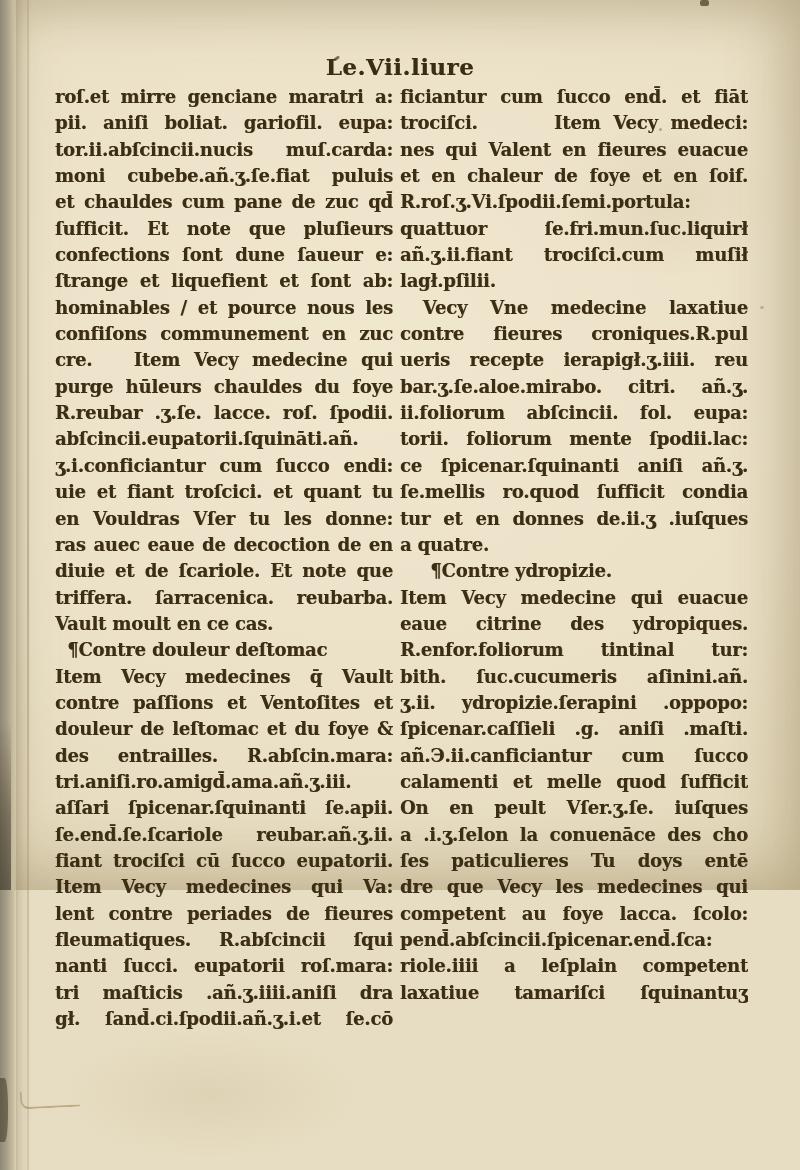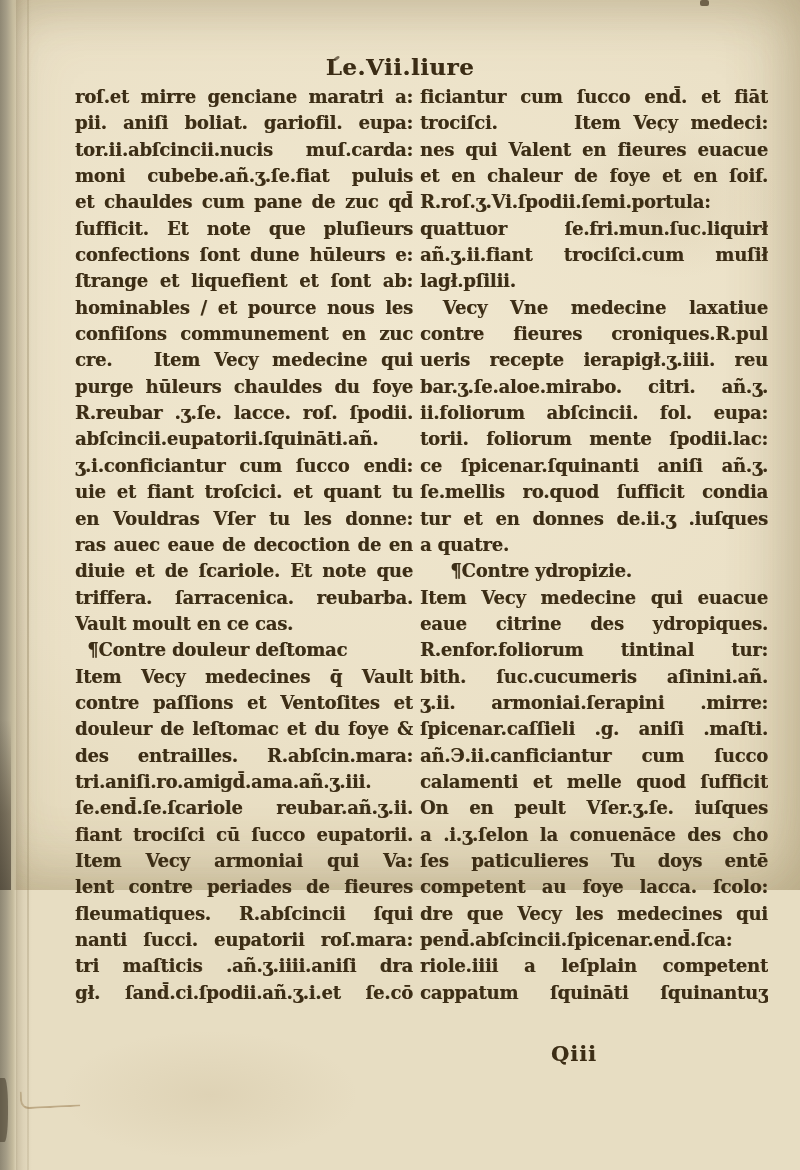--- a/index.html
+++ b/index.html
@@ -41,21 +41,20 @@
   .running-title{
     position:absolute;top:53px;left:0;width:800px;text-align:center;
     font-weight:700;font-size:23px;color:#3b2c15;letter-spacing:.5px;
     text-shadow:.4px .4px .6px rgba(58,44,20,.55);
   }
   .col{
     position:absolute;top:84px;
     font-weight:700;font-size:18px;line-height:26.35px;
     color:#3c2d15;letter-spacing:-.2px;
     text-shadow:.4px .4px .5px rgba(58,44,20,.5);
-    margin-left:20px;
   }
   .col-left{left:55px;width:338px;}
   .col-right{left:400px;width:348px;}
   .tl{height:26.35px;overflow:hidden;white-space:nowrap;}
   .tl.j{text-align:justify;text-align-last:justify;white-space:normal;}
   .signature{
     position:absolute;top:1041px;left:400px;width:348px;text-align:center;
     font-weight:700;font-size:21px;color:#3c2d15;letter-spacing:1px;
     text-shadow:.4px .4px .5px rgba(58,44,20,.5);
   }
@@ -93,44 +92,45 @@
 
   <div class="running-title">Le.Vii.liure</div>
 
   <div class="col col-left">
       <div class="tl j">roſ.et mirre genciane maratri a:</div>
       <div class="tl j">pii. aniſi boliat. gariofil. eupa:</div>
       <div class="tl j">tor.ii.abſcincii.nucis muſ.carda:</div>
       <div class="tl j">moni cubebe.añ.ʒ.ſe.fiat puluis</div>
       <div class="tl j">et chauldes cum pane de zuc qd̄</div>
       <div class="tl j">ſufficit. Et note que pluſieurs</div>
-      <div class="tl j">confections ſont dune hūleurs e:</div>
+      <div class="tl j">confections ſont dune ſaueur e:</div>
       <div class="tl j">ſtrange et liquefient et ſont ab:</div>
       <div class="tl j">hominables / et pource nous les</div>
       <div class="tl j">confiſons communement en zuc</div>
       <div class="tl j">cre.&nbsp;&nbsp;&nbsp;Item Vecy medecine qui</div>
       <div class="tl j">purge hūleurs chauldes du foye</div>
       <div class="tl j">R.reubar .ʒ.ſe. lacce. roſ. ſpodii.</div>
       <div class="tl j">abſcincii.eupatorii.ſquināti.añ.</div>
       <div class="tl j">ʒ.i.conficiantur cum ſucco endi:</div>
       <div class="tl j">uie et fiant troſcici. et quant tu</div>
       <div class="tl j">en Vouldras Vſer tu les donne:</div>
       <div class="tl j">ras auec eaue de decoction de en</div>
       <div class="tl j">diuie et de ſcariole. Et note que</div>
       <div class="tl j">triffera. ſarracenica. reubarba.</div>
       <div class="tl">Vault moult en ce cas.</div>
       <div class="tl">&nbsp;&nbsp;¶Contre douleur deſtomac</div>
       <div class="tl j">Item Vecy medecines q̄ Vault</div>
       <div class="tl j">contre paſſions et Ventoſites et</div>
       <div class="tl j">douleur de leſtomac et du foye &amp;</div>
       <div class="tl j">des entrailles. R.abſcin.mara:</div>
       <div class="tl j">tri.aniſi.ro.amigd̄.ama.añ.ʒ.iii.</div>
+      <div class="tl j">aſſari ſpicenar.ſquinanti ſe.apii.</div>
       <div class="tl j">ſe.end̄.ſe.ſcariole reubar.añ.ʒ.ii.</div>
       <div class="tl j">fiant trociſci cū ſucco eupatorii.</div>
-      <div class="tl j">Item Vecy armoniai qui Va:</div>
+      <div class="tl j">Item Vecy medecines qui Va:</div>
       <div class="tl j">lent contre periades de fieures</div>
       <div class="tl j">fleumatiques. R.abſcincii ſqui</div>
       <div class="tl j">nanti ſucci. eupatorii roſ.mara:</div>
       <div class="tl j">tri maſticis .añ.ʒ.iiii.aniſi dra</div>
       <div class="tl j">gł. ſand̄.ci.ſpodii.añ.ʒ.i.et ſe.cō</div>
     </div>
 
   <div class="col col-right">
       <div class="tl j">ficiantur cum ſucco end̄. et fiāt</div>
       <div class="tl j">trociſci.&nbsp;&nbsp;&nbsp;&nbsp;&nbsp;&nbsp;Item Vecy medeci:</div>
@@ -148,35 +148,34 @@
       <div class="tl j">torii. foliorum mente ſpodii.lac:</div>
       <div class="tl j">ce ſpicenar.ſquinanti aniſi añ.ʒ.</div>
       <div class="tl j">ſe.mellis ro.quod ſufficit condia</div>
       <div class="tl j">tur et en donnes de.ii.ʒ .iuſques</div>
       <div class="tl">a quatre.</div>
       <div class="tl">&nbsp;&nbsp;&nbsp;&nbsp;&nbsp;¶Contre ydropizie.</div>
       <div class="tl j">Item Vecy medecine qui euacue</div>
       <div class="tl j">eaue citrine des ydropiques.</div>
       <div class="tl j">R.enfor.foliorum tintinal tur:</div>
       <div class="tl j">bith. ſuc.cucumeris aſinini.añ.</div>
-      <div class="tl j">ʒ.ii. armoniai.ſerapini .mirre:</div>
+      <div class="tl j">ʒ.ii. ydropizie.ſerapini .oppopo:</div>
       <div class="tl j">ſpicenar.caſſieli .g. aniſi .maſti.</div>
       <div class="tl j">añ.Э.ii.canficiantur cum ſucco</div>
       <div class="tl j">calamenti et melle quod ſufficit</div>
       <div class="tl j">On en peult Vſer.ʒ.ſe. iuſques</div>
       <div class="tl j">a .i.ʒ.ſelon la conuenāce des cho</div>
       <div class="tl j">ſes paticulieres Tu doys entē</div>
+      <div class="tl j">dre que Vecy les medecines qui</div>
       <div class="tl j">competent au foye lacca. ſcolo:</div>
-      <div class="tl j">dre que Vecy les medecines qui</div>
       <div class="tl j">pend̄.abſcincii.ſpicenar.end̄.ſca:</div>
       <div class="tl j">riole.iiii a leſplain competent</div>
-      <div class="tl j">cappatum ſquināti ſquinantuʒ</div>
+      <div class="tl j">laxatiue tamariſci ſquinantuʒ</div>
     </div>
 
-  <div class="signature">Qiii</div>
 
   <div class="pen-mark"></div>
   <div class="speck s1"></div>
   <div class="speck s2"></div>
   <div class="speck s3"></div>
   <div class="speck s4"></div>
 
 </div>
 
 </body></html>

